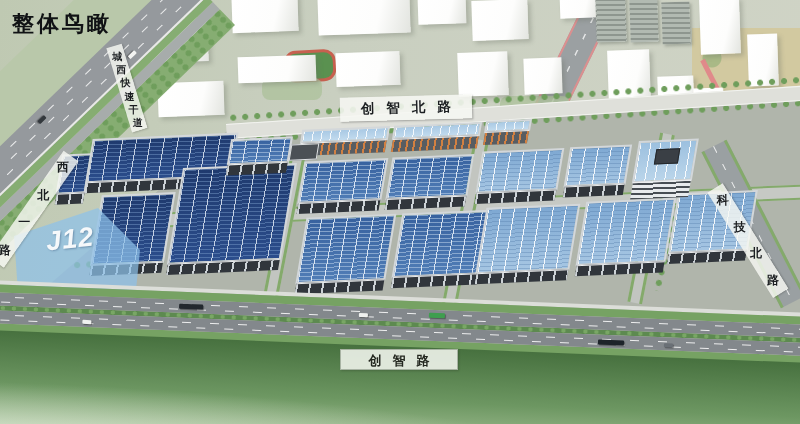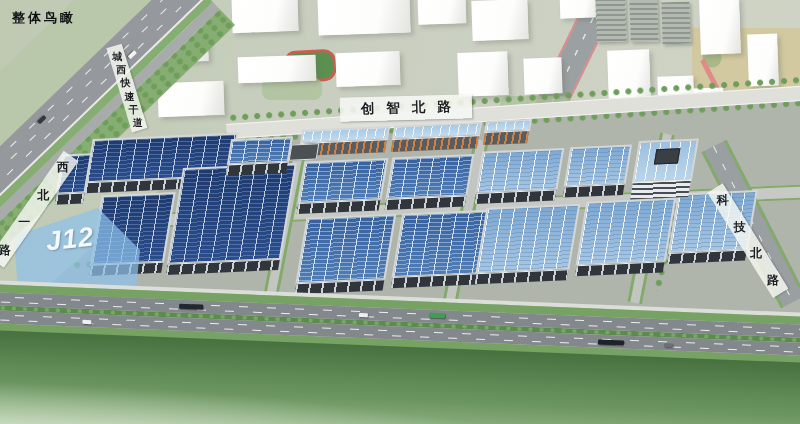--- a/index.html
+++ b/index.html
@@ -74,21 +74,21 @@
   
   .nlabel{position:absolute;left:340px;top:96px;width:132px;height:24px;line-height:24px;
       background:rgba(246,247,243,.88);box-shadow:1px 1px 2px rgba(0,0,0,.28);transform:rotate(-1.5deg);
       font-size:13.5px;font-weight:bold;color:#1c1f22;text-align:center;letter-spacing:12px;padding-left:12px;box-sizing:border-box;}
   .slabel{position:absolute;left:340px;top:349px;width:118px;height:21px;line-height:21px;
       background:rgba(233,239,229,.93);border:1px solid #a8b3a3;box-shadow:1px 1px 2px rgba(0,0,0,.18);
       font-size:13px;font-weight:bold;color:#23271f;text-align:center;letter-spacing:11px;padding-left:11px;box-sizing:border-box;}
   .dlabel{position:absolute;display:flex;flex-direction:column;align-items:center;justify-content:space-between;
       background:rgba(246,248,243,.82);box-shadow:1px 1px 2px rgba(0,0,0,.2);}
   .dlabel span{font-weight:bold;color:#1a1d20;display:block;}
-  .title{position:absolute;left:12px;top:9px;font-size:13px;font-weight:bold;color:#101214;letter-spacing:3px;}
+  .title{position:absolute;left:12px;top:9px;font-size:22px;font-weight:bold;color:#101214;letter-spacing:3px;}
   .maplabel{position:absolute;left:749px;top:104px;font-size:9px;font-weight:bold;color:#797d66;transform:rotate(-48deg);}
   .j12{position:absolute;left:46px;top:224px;font-size:27px;font-weight:bold;font-style:italic;
       color:rgba(255,255,255,.93);transform:rotate(-6deg);letter-spacing:1px;text-shadow:1px 1px 2px rgba(40,70,110,.4);}
   .parcel{position:absolute;inset:0;background:rgba(141,193,233,.72);
       clip-path:polygon(14px 236px,98px 208px,140px 250px,136px 290px,18px 292px);}
   
   .sroad{position:absolute;left:-12px;top:280px;width:832px;height:52px;transform:rotate(2.3deg);transform-origin:0 0;}
   .sroad .sw{height:4px;background:#dcded9;}
   .sroad .tr{height:8px;background:#76a263;}
   .sroad .cw{height:13px;background:#83888c;position:relative;
@@ -268,20 +268,21 @@
       <div class="veh" style="left:678px;top:6px;width:9px;height:4px;background:#6a7076;"></div>
       <div class="veh" style="left:96px;top:6px;width:9px;height:4px;background:#f0f1ef;"></div>
     </div>
     <div class="tr trees"></div>
     <div class="sw"></div>
   </div>
 
   <div class="lawn"></div>
 
   <div class="nlabel">创智北路</div>
+  <div class="slabel">创智路</div>
 
   <div class="dlabel" style="left:62px;top:156px;width:18px;height:118px;padding:6px 0;transform:rotate(35deg);transform-origin:50% 0;">
     <span style="font-size:12px;transform:rotate(-35deg);">西</span>
     <span style="font-size:12px;transform:rotate(-35deg);">北</span>
     <span style="font-size:12px;transform:rotate(-35deg);">一</span>
     <span style="font-size:12px;transform:rotate(-35deg);">路</span>
   </div>
 
   <div class="dlabel" style="left:706px;top:188px;width:18px;height:112px;padding:6px 0;transform:rotate(-32deg);transform-origin:50% 0;">
     <span style="font-size:12px;transform:rotate(32deg);">科</span>

